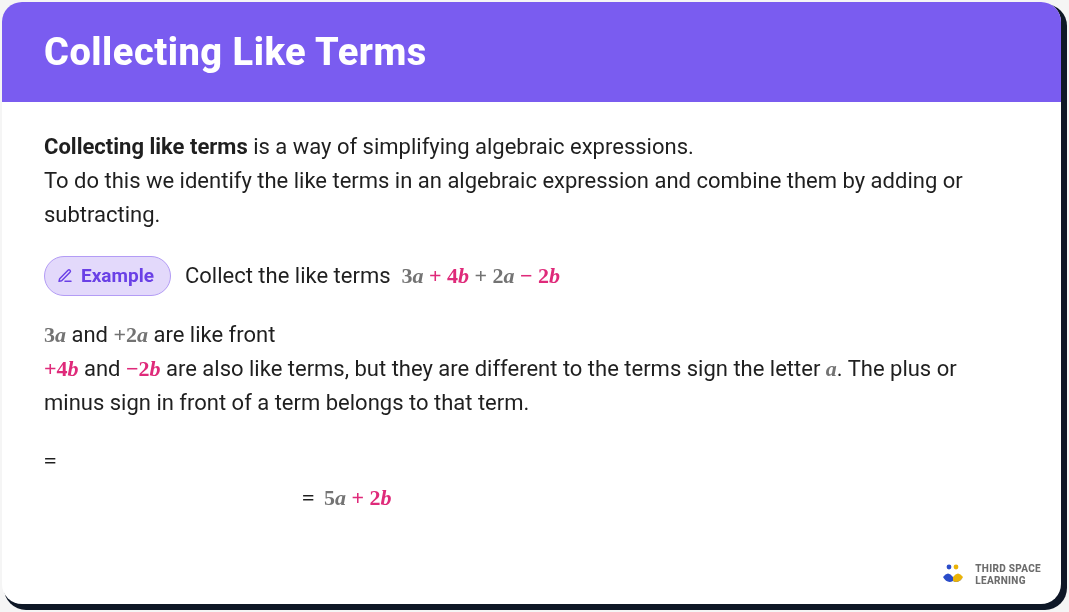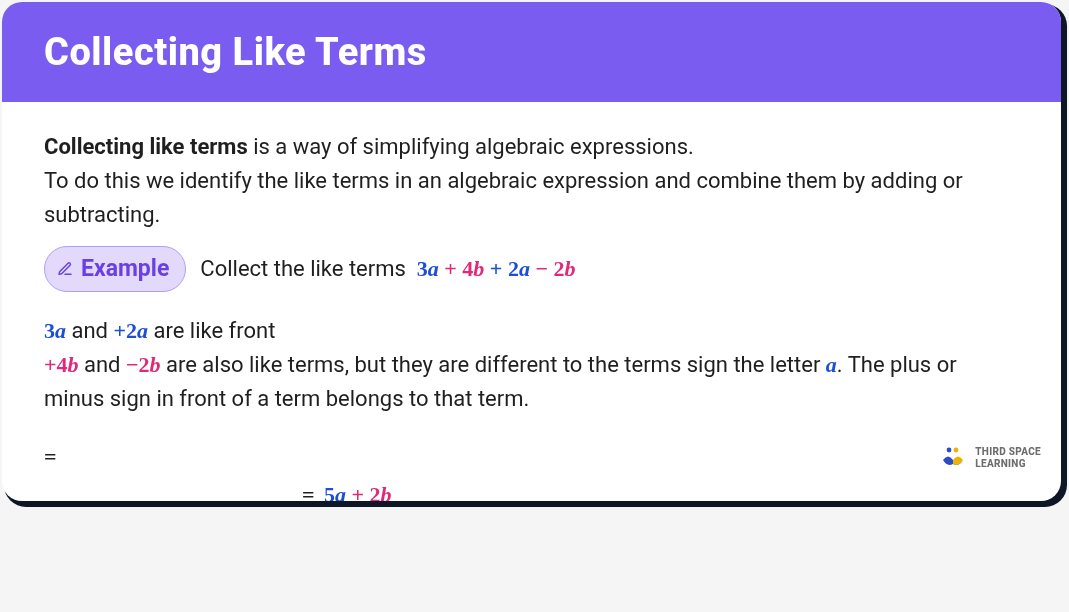--- a/index.html
+++ b/index.html
@@ -4,21 +4,21 @@
 <style>
   * { box-sizing: border-box; margin: 0; padding: 0; }
   body {
     font-family: -apple-system, BlinkMacSystemFont, "Segoe UI", Roboto, "Helvetica Neue", Arial, sans-serif;
     background: #f5f5f5;
     width: 1069px;
     height: 612px;
   }
   .card {
     width: 1059px;
-    height: 499px;
+    height: 602px;
     background: #fff;
     border-radius: 20px;
     overflow: hidden;
     position: relative;
     box-shadow: 4px 4px 0px 2px #0e1726;
     margin: 2px;
   }
   .header {
     background: #7a5cf0;
     color: #fff;
@@ -26,56 +26,56 @@
     font-size: 38px;
     font-weight: 800;
     letter-spacing: 0.5px;
   }
   .body {
     padding: 28px 42px;
     color: #1f1f1f;
     font-size: 22px;
     line-height: 1.55;
   }
-  .intro { margin-bottom: 14px; }
+  .intro { margin-bottom: 24px; }
   .intro strong { font-weight: 700; }
   .example-row {
     display: flex;
     align-items: center;
     gap: 14px;
     margin-bottom: 22px;
   }
   .badge {
     background: #e3d9fb;
     color: #6a40e6;
     border: 1.5px solid #b39cf5;
     border-radius: 999px;
     padding: 4px 16px 4px 12px;
-    font-size: 23px;
+    font-size: 19px;
     font-weight: 700;
     display: inline-flex;
     align-items: center;
     gap: 8px;
   }
   .badge svg { flex-shrink: 0; }
   .example-text { font-size: 22px; }
   .math { font-family: Georgia, 'Times New Roman', serif; font-weight: 700; }
   .math-it { font-style: italic; }
-  .c-blue { color: #1d4ed8; }
+  .c-blue { color: #737373; }
   .c-pink { color: #df2a7a; }
   .c-black { color: #1f1f1f; }
   .explain { margin-bottom: 22px; font-size: 22px; line-height: 1.55; }
   .eq-block { font-size: 22px; line-height: 1.7; }
   .eq-row { display: flex; }
   .eq-lhs { width: 258px; text-align: left; }
   .eq-eq { width: 22px; }
   .brand {
     position: absolute;
     right: 20px;
-    bottom: 32px;
+    bottom: 18px;
     display: flex;
     align-items: center;
     gap: 8px;
     font-size: 10px;
     color: #6c6c6c;
     font-weight: 800;
     letter-spacing: 0.3px;
     line-height: 1.15;
   }
 </style>

